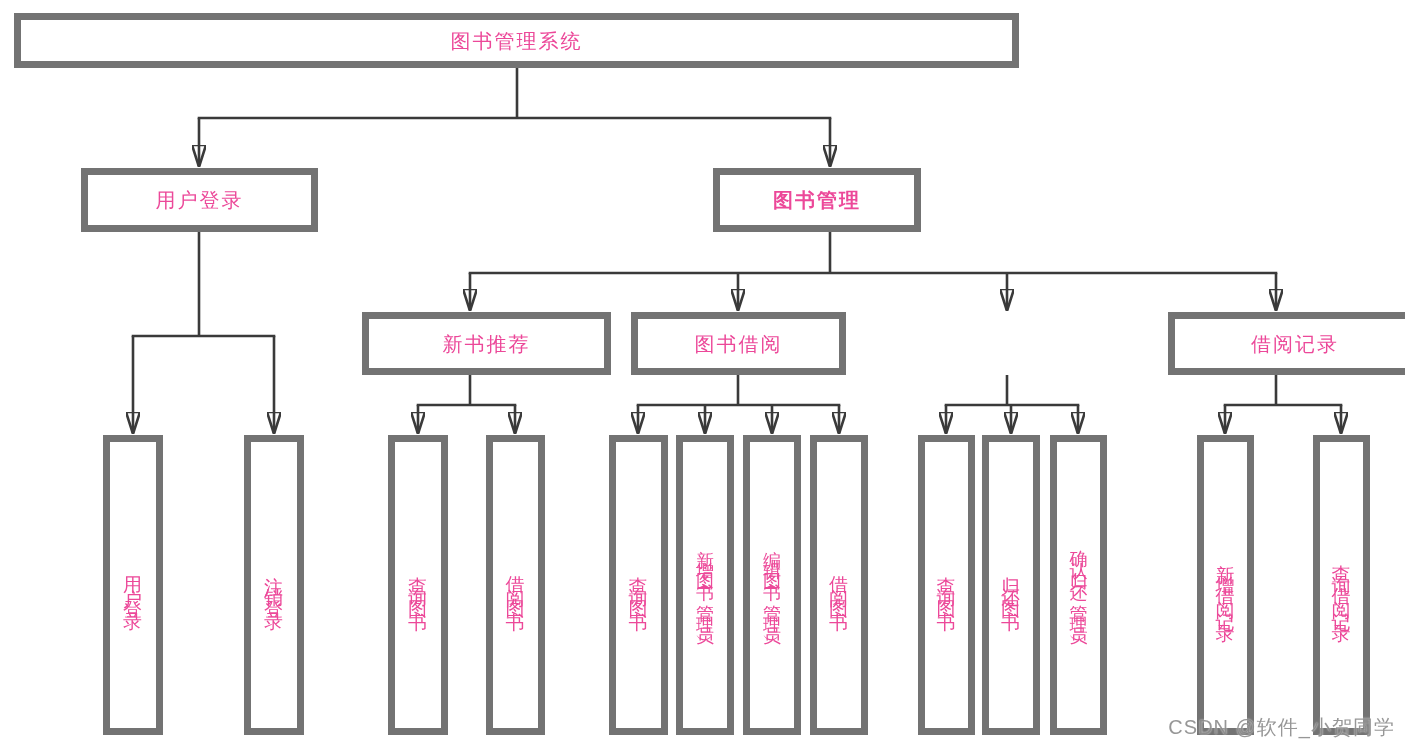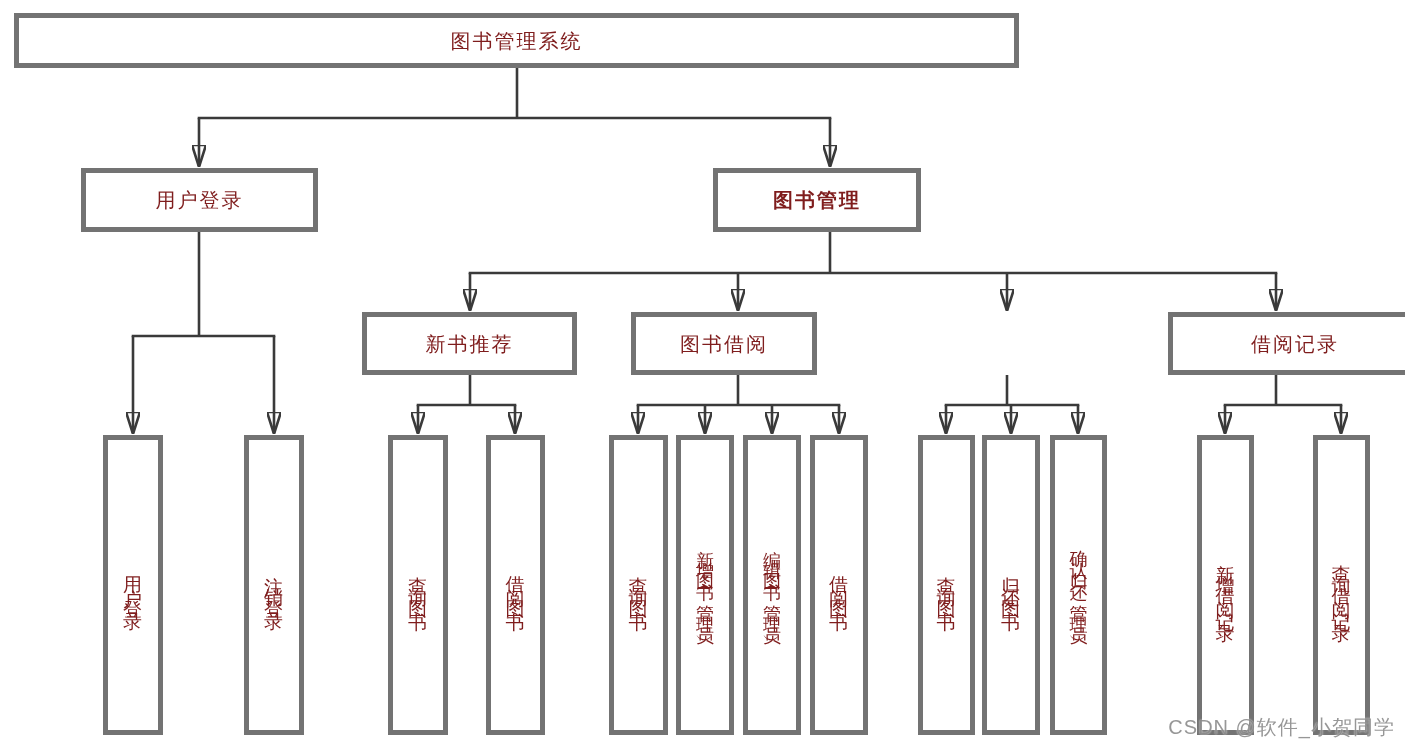--- a/index.html
+++ b/index.html
@@ -10,24 +10,24 @@
     overflow:hidden;
     font-family:"Liberation Sans","DejaVu Sans",sans-serif;
   }
   .connectors{position:absolute;left:0;top:0;width:1405px;height:747px;z-index:1;}
   .connectors path{stroke:#3a3a3a;stroke-width:2.6;fill:none;}
   .connectors path.bar{stroke-linecap:square;}
   .box{
     position:absolute;
     box-sizing:border-box;
     background:#ffffff;
-    border:5px solid #737373;
+    border:7px solid #737373;
     display:flex;align-items:center;justify-content:center;
     z-index:2;
-    color:#7f1d1d;
+    color:#ec4899;
   }
   .hlabel{
     font-size:20px;
     letter-spacing:2px;
     white-space:nowrap;
     line-height:1;
   }
   .leaf{top:435px;height:300px;}
   .vlabel{
     writing-mode:vertical-rl;
@@ -120,24 +120,24 @@
     <span class="hlabel">图书管理系统</span>
   </div>
 
   <div class="box" style="left:81px;top:168px;width:237px;height:64px;">
     <span class="hlabel">用户登录</span>
   </div>
   <div class="box" style="left:713px;top:168px;width:208px;height:64px;font-weight:bold;">
     <span class="hlabel">图书管理</span>
   </div>
 
-  <div class="box" style="left:362px;top:312px;width:215px;height:63px;">
+  <div class="box" style="left:362px;top:312px;width:249px;height:63px;">
     <span class="hlabel">新书推荐</span>
   </div>
-  <div class="box" style="left:631px;top:312px;width:186px;height:63px;">
+  <div class="box" style="left:631px;top:312px;width:215px;height:63px;">
     <span class="hlabel">图书借阅</span>
   </div>
   <div class="box" style="left:1168px;top:312px;width:254px;height:63px;">
     <span class="hlabel">借阅记录</span>
   </div>
 
   <div class="box leaf" style="left:103px;width:60px;">
     <span class="vlabel">用户登录</span>
   </div>
   <div class="box leaf" style="left:244px;width:60px;">

